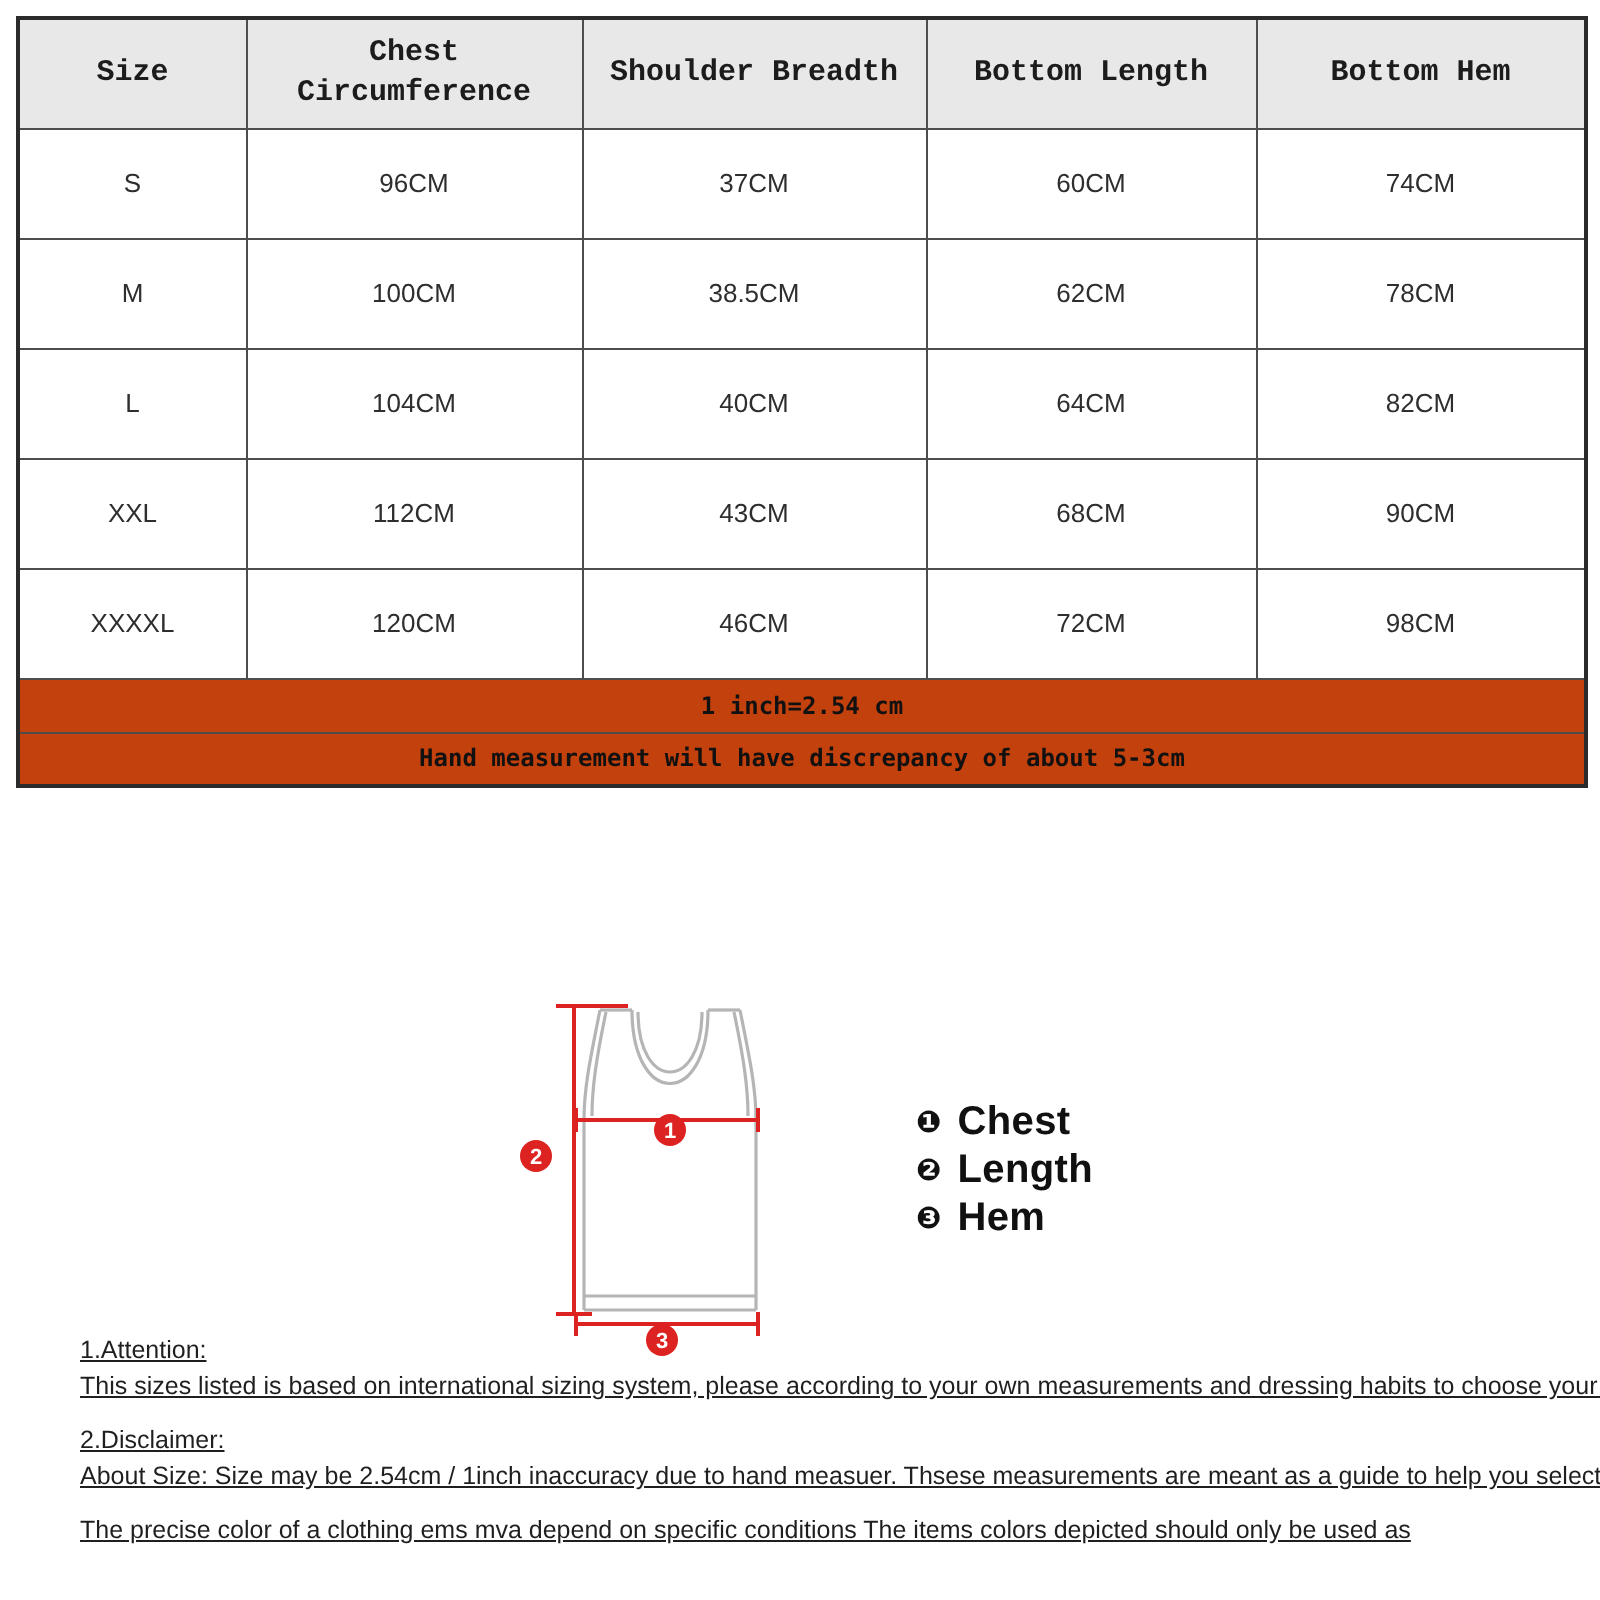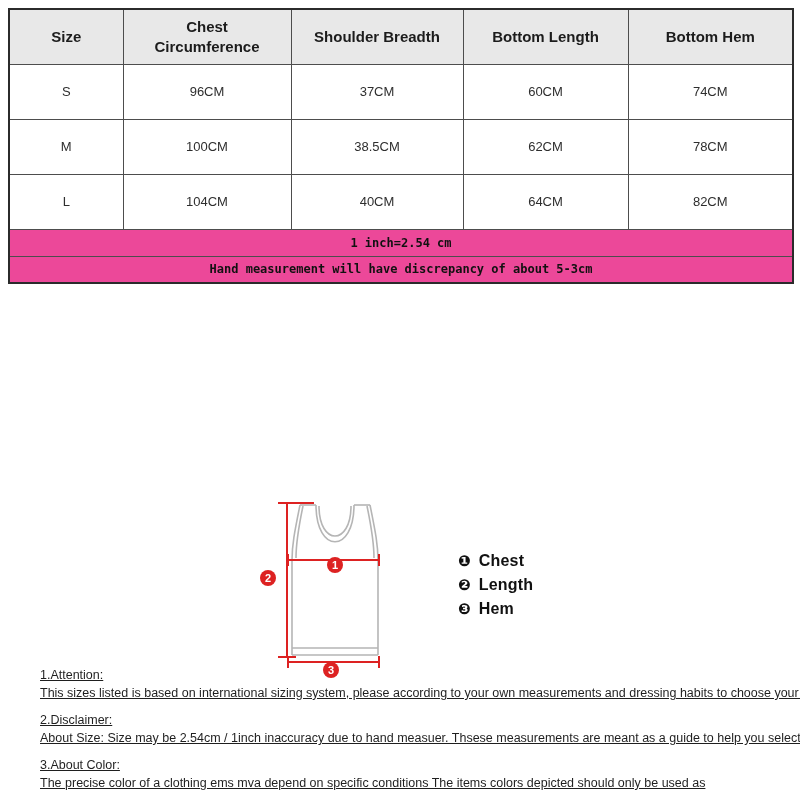--- a/index.html
+++ b/index.html
@@ -10,42 +10,42 @@
   .chart-table {
     position: absolute; left: 8px; top: 8px; width: 784px;
     border-collapse: collapse; table-layout: fixed;
     border: 2px solid #2b2b2b;
   }
   .chart-table th, .chart-table td {
     border: 1px solid #4d4d4d;
     text-align: center; vertical-align: middle;
     color: #2e2e2e;
   }
-  .chart-table thead tr { height: 55px; }
+  .chart-table thead tr { height: 55px; font-family: Liberation Mono, monospace; }
   .chart-table th {
     background: #e8e8e8;
     font-weight: bold; font-size: 15px; color: #1c1c1c;
     line-height: 1.35; padding: 0 10px;
   }
   .chart-table tr.size-row { height: 55px; }
   .chart-table tr.size-row td { font-size: 13px; background: #ffffff; }
   .chart-table tr.note-row { height: 27px; }
   .chart-table tr.note-row td {
     font-family: "DejaVu Sans Mono", monospace;
     font-weight: bold; font-size: 12px; color: #111;
-    background: #ec4899;
+    background: #c2410c;
   }
 
   
   .diagram-svg { position: absolute; left: 250px; top: 496px; width: 300px; height: 188px; }
 
   .legend { position: absolute; left: 458px; top: 549px; }
   .legend-item { height: 24px; display: flex; align-items: center; font-weight: bold; color: #111; }
   .legend-symbol { font-family: "DejaVu Sans", sans-serif; font-size: 15px; margin-right: 8px; }
-  .legend-label { font-size: 16px; letter-spacing: 0.2px; }
+  .legend-label { font-size: 20px; letter-spacing: 0.2px; }
 
   
   .sections { position: absolute; left: 40px; top: 666px; width: 760px; color: #1f1f1f; }
   .section { margin-bottom: 9px; text-decoration: underline; }
   .section-title { font-size: 12.5px; line-height: 18px; white-space: nowrap; }
   .section-line  { font-size: 12.5px; line-height: 18px; white-space: nowrap; }
 </style>
 </head>
 <body>
 
@@ -80,20 +80,34 @@
       <td>38.5CM</td>
       <td>62CM</td>
       <td>78CM</td>
     </tr>
     <tr class="size-row">
       <td>L</td>
       <td>104CM</td>
       <td>40CM</td>
       <td>64CM</td>
       <td>82CM</td>
+    </tr>
+    <tr class="size-row">
+      <td>XXL</td>
+      <td>112CM</td>
+      <td>43CM</td>
+      <td>68CM</td>
+      <td>90CM</td>
+    </tr>
+    <tr class="size-row">
+      <td>XXXXL</td>
+      <td>120CM</td>
+      <td>46CM</td>
+      <td>72CM</td>
+      <td>98CM</td>
     </tr>
     <tr class="note-row">
       <td colspan="5">1 inch=2.54 cm</td>
     </tr>
     <tr class="note-row">
       <td colspan="5">Hand measurement will have discrepancy of about 5-3cm</td>
     </tr>
   </tbody>
 </table>
 
@@ -169,17 +183,16 @@
 <div class="sections">
   <div class="section">
     <div class="section-title">1.Attention:</div>
     <div class="section-line">This sizes listed is based on international sizing system, please according to your own measurements and dressing habits to choose your suitable size.</div>
   </div>
   <div class="section">
     <div class="section-title">2.Disclaimer:</div>
     <div class="section-line">About Size: Size may be 2.54cm / 1inch inaccuracy due to hand measuer. Thsese measurements are meant as a guide to help you select the correct size.</div>
   </div>
   <div class="section">
-    <div class="section-title">3.About Color:</div>
     <div class="section-line">The precise color of a clothing ems mva depend on specific conditions The items colors depicted should only be used as</div>
 
   </div>
 </div>
 
 </body></html>

